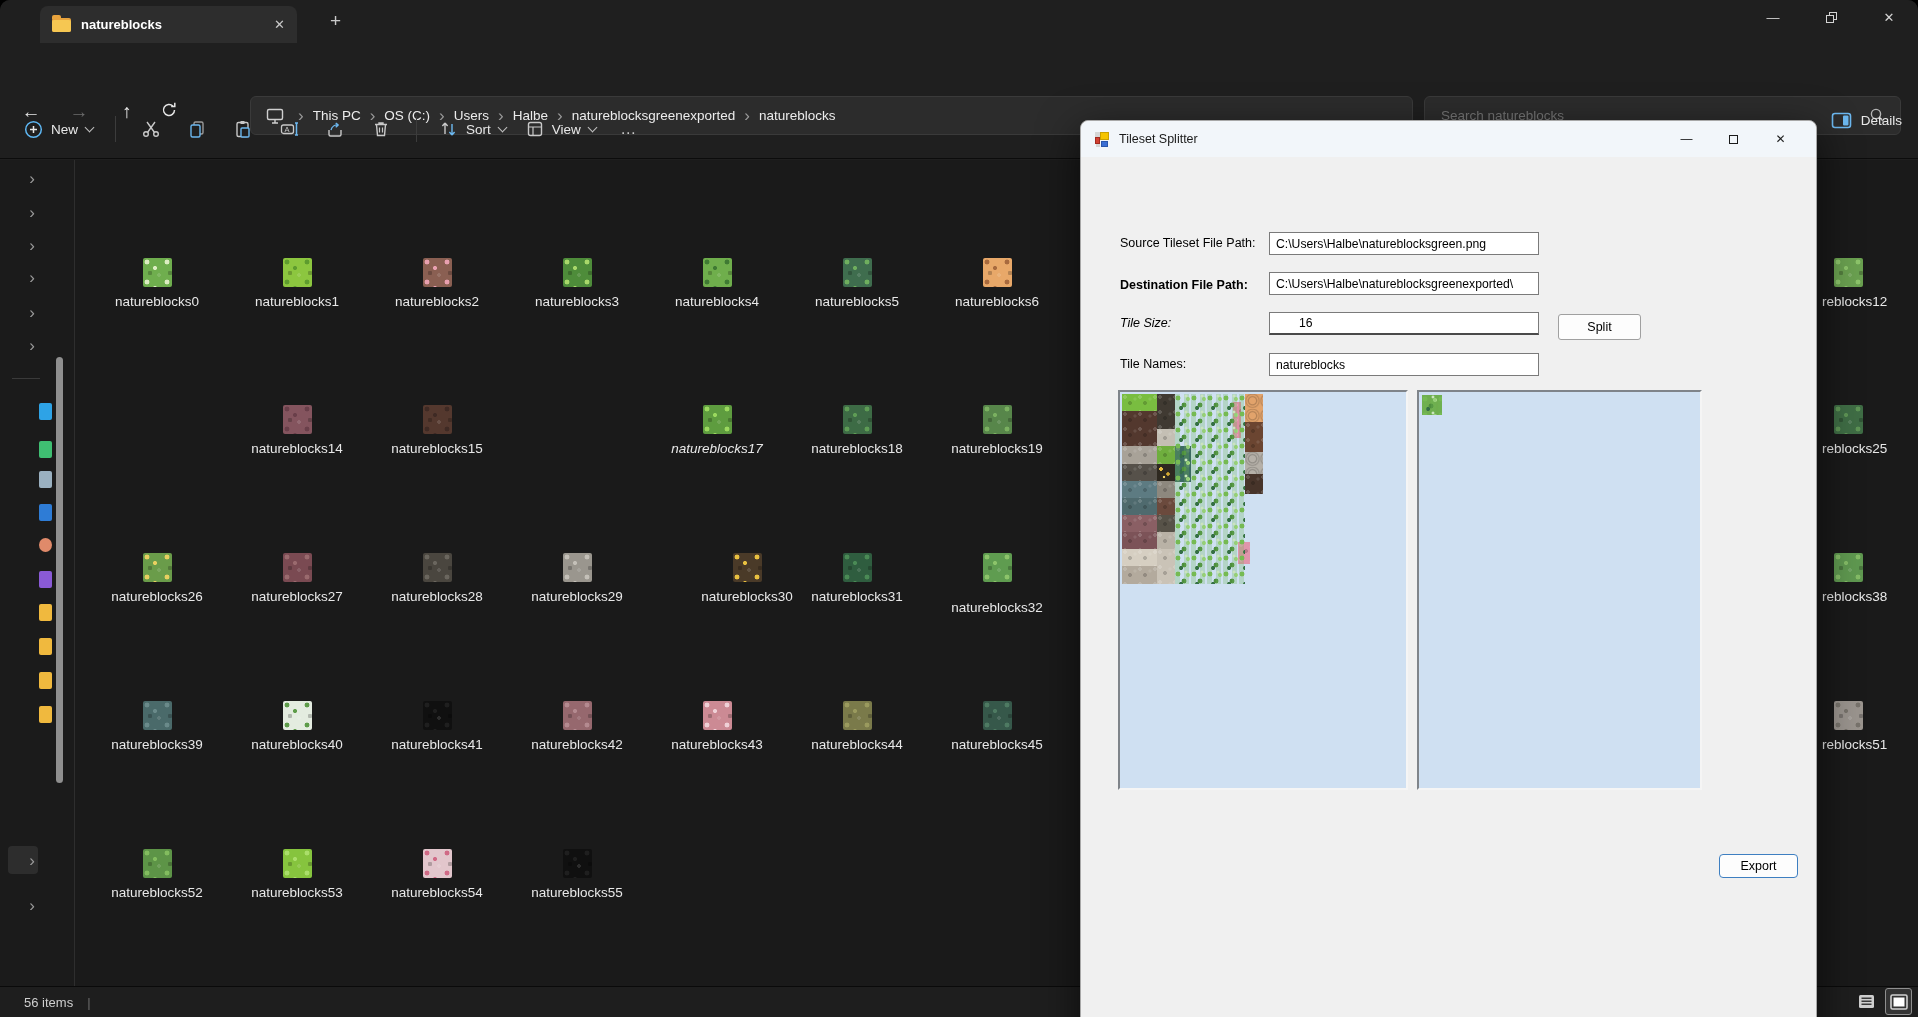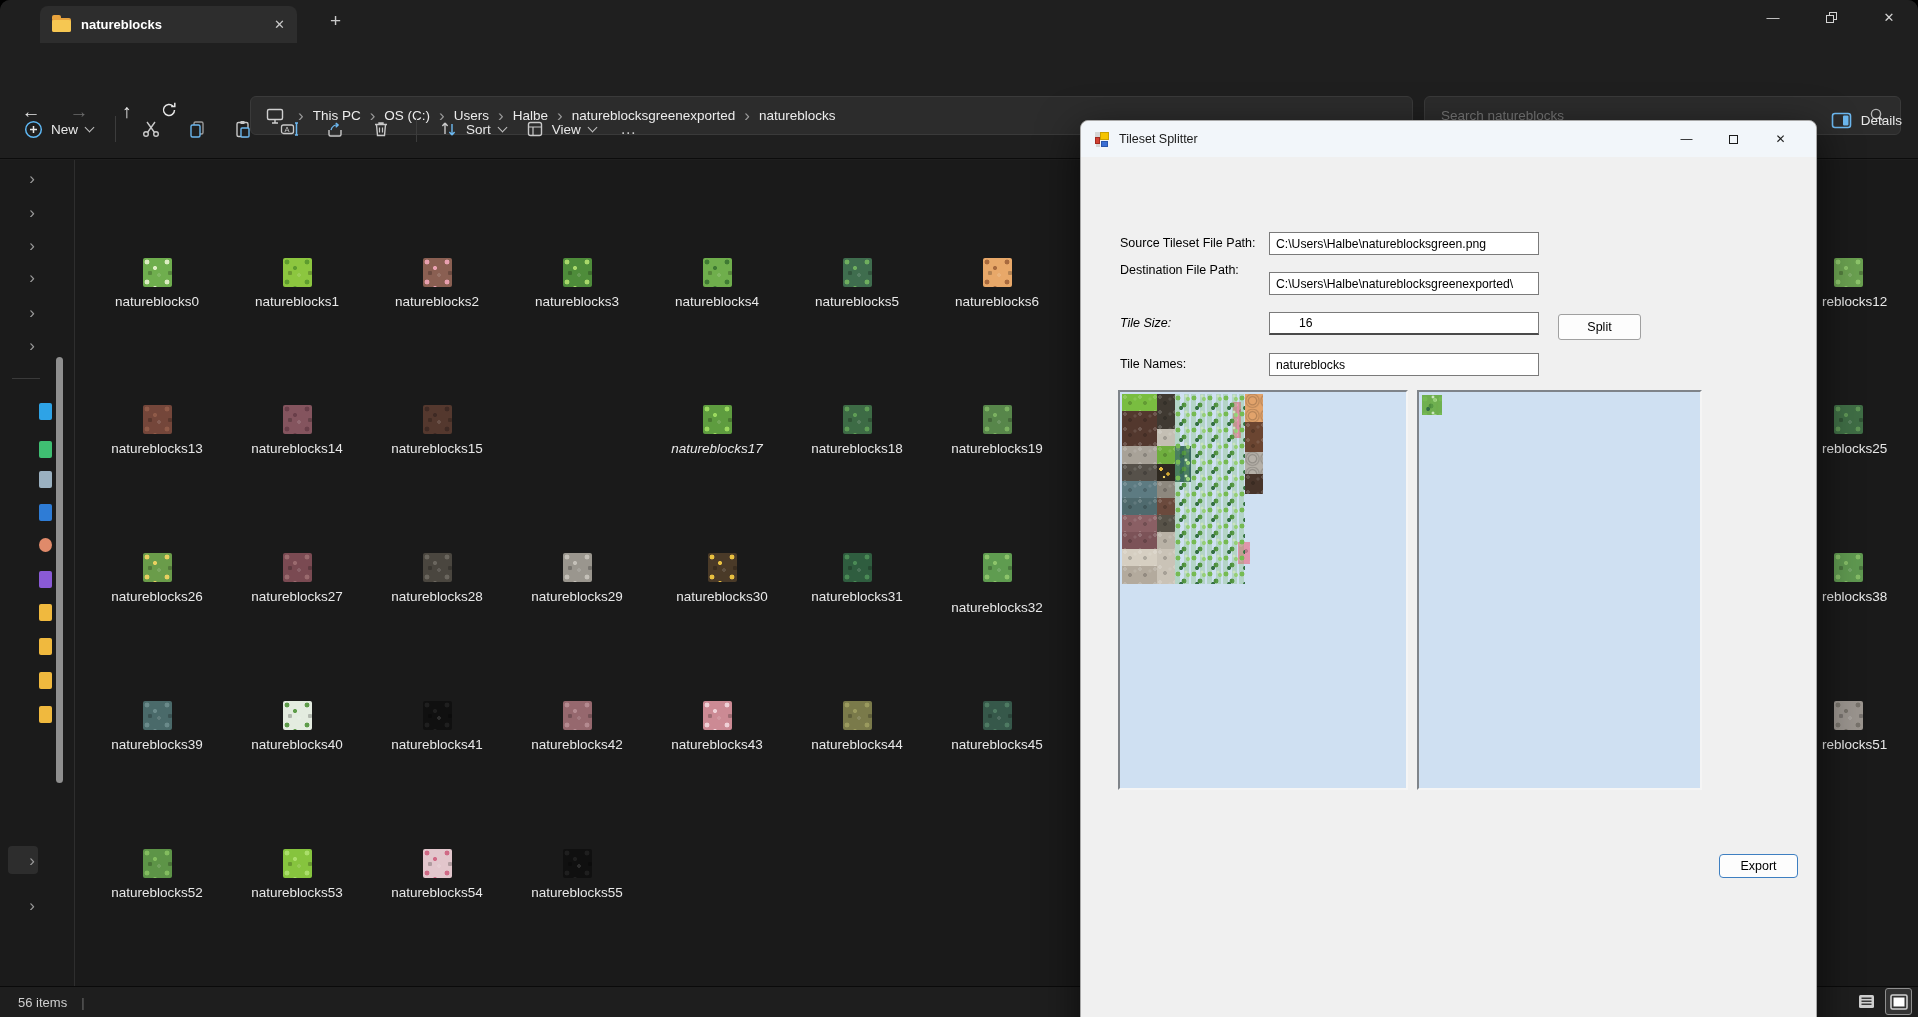--- a/index.html
+++ b/index.html
@@ -54,21 +54,21 @@
       radial-gradient(circle at 4px 4px, var(--acc) 2.2px, transparent 2.7px),
       radial-gradient(circle at 12px 10px, var(--acc) 1.8px, transparent 2.3px),
       radial-gradient(circle at 7px 15px, rgba(0,0,0,.22) 2px, transparent 2.5px),
       radial-gradient(circle at 16px 17px, rgba(255,255,255,.12) 1.6px, transparent 2px);
     background-size:20px 20px;}
   .flabel{margin-top:7px;color:#e8e8e8;font-size:13.5px;white-space:nowrap;}
   .fitem.clip{width:96px;align-items:flex-start;overflow:hidden;}
   .fitem.clip .ticon{margin-left:12px;}
 
   
-  #statusbar{position:absolute;left:0;bottom:0;width:1918px;height:31px;background:#1e1e1e;border-top:1px solid #0a0a0a;display:flex;align-items:center;}
+  #statusbar{position:absolute;left:0;bottom:0;width:1918px;height:31px;background:#1e1e1e;border-top:1px solid #0a0a0a;display:flex;align-items:center;padding-left:6px;}
   #statusbar .count{color:#cfcfcf;font-size:13px;margin-left:18px;}
   #statusbar .vsep{color:#6a6a6a;margin-left:14px;font-size:13px;}
   #view-toggles{position:absolute;right:6px;bottom:2px;display:flex;gap:5px;align-items:center;}
   .vt{width:27px;height:27px;display:flex;align-items:center;justify-content:center;border-radius:3px;}
   .vt.sel{border:1px solid #8f8f8f;background:#343434;}
 
   
   #tswin{position:absolute;left:1080px;top:100px;width:737px;height:984px;background:#f0f0f0;border:1px solid #a8a8a8;border-radius:8px;box-shadow:0 12px 42px rgba(0,0,0,.62);z-index:10;margin-top:20px;}
   #ts-titlebar{position:absolute;left:0;top:0;right:0;height:36px;background:#f2f6fa;border-radius:8px 8px 0 0;display:flex;align-items:center;}
   #ts-appicon{position:relative;width:16px;height:16px;margin-left:13px;flex:0 0 auto;}
@@ -305,24 +305,20 @@
         <div class="flabel">natureblocks4</div>
       </div>
       <div class="fitem" style="left: 711px; top: 98px;">
         <div class="ticon" style="background-color: rgb(63, 109, 78); --acc: #6fae5e;"></div>
         <div class="flabel">natureblocks5</div>
       </div>
       <div class="fitem" style="left: 851px; top: 98px;">
         <div class="ticon" style="background-color: rgb(232, 168, 105); --acc: #a86a3e;"></div>
         <div class="flabel">natureblocks6</div>
       </div>
-      <div class="fitem" style="left: 11px; top: 245px;">
-        <div class="ticon" style="background-color: rgb(116, 70, 58); --acc: #8f5a48;"></div>
-        <div class="flabel">natureblocks13</div>
-      </div>
       <div class="fitem" style="left: 151px; top: 245px;">
         <div class="ticon" style="background-color: rgb(132, 84, 94); --acc: #6a3f4a;"></div>
         <div class="flabel">natureblocks14</div>
       </div>
       <div class="fitem" style="left: 291px; top: 245px;">
         <div class="ticon" style="background-color: rgb(84, 56, 46); --acc: #3f2a24;"></div>
         <div class="flabel">natureblocks15</div>
       </div>
       <div class="fitem" style="left: 571px; top: 245px; font-style: italic;">
         <div class="ticon" style="background-color: rgb(94, 156, 63); --acc: #9ad85e;"></div>
@@ -345,21 +341,21 @@
         <div class="flabel">natureblocks27</div>
       </div>
       <div class="fitem" style="left: 291px; top: 393px;">
         <div class="ticon" style="background-color: rgb(74, 70, 63); --acc: #6a665e;"></div>
         <div class="flabel">natureblocks28</div>
       </div>
       <div class="fitem" style="left: 431px; top: 393px;">
         <div class="ticon" style="background-color: rgb(154, 150, 142); --acc: #c4c0b8;"></div>
         <div class="flabel">natureblocks29</div>
       </div>
-      <div class="fitem" style="left: 576px; top: 393px;">
+      <div class="fitem" style="left: 601px; top: 393px;">
         <div class="ticon" style="background-color: rgb(74, 58, 40); --acc: #e8c040;"></div>
         <div class="flabel">natureblocks30</div>
       </div>
       <div class="fitem" style="left: 711px; top: 393px;">
         <div class="ticon" style="background-color: rgb(47, 93, 63); --acc: #4a8a55;"></div>
         <div class="flabel">natureblocks31</div>
       </div>
       <div class="fitem" style="left: 851px; top: 393px; justify-content: space-between;">
         <div class="ticon" style="background-color: rgb(95, 156, 80); --acc: #8cc46a;"></div>
         <div class="flabel">natureblocks32</div>
@@ -460,21 +456,21 @@
         <span class="wc">
             <span class="maxbox"></span>
           </span>
         <span class="wc">✕</span>
       </div>
     </div>
 
     <span class="ts-label" style="top:115px;">Source Tileset File Path:</span>
     <input class="ts-input" style="top: 111px;" value="C:\Users\Halbe\natureblocksgreen.png">
 
-    <span class="ts-label" style="top:142px;">Destination File Path:</span>
+    <span class="ts-label" style="top:157px;font-weight:bold;">Destination File Path:</span>
     <input class="ts-input" style="top: 151px;" value="C:\Users\Halbe\natureblocksgreenexported\">
 
     <span class="ts-label" style="top:195px;font-style:italic;">Tile Size:</span>
     <input class="ts-input" style="top: 191px; border-bottom: 2px solid rgb(74, 74, 74); padding-left: 29px;" value="16">
     <button class="ts-btn" id="split-btn">Split</button>
 
     <span class="ts-label" style="top:236px;">Tile Names:</span>
     <input class="ts-input" style="top: 232px;" value="natureblocks">
 
     <div class="pbox" id="pbox-left">

